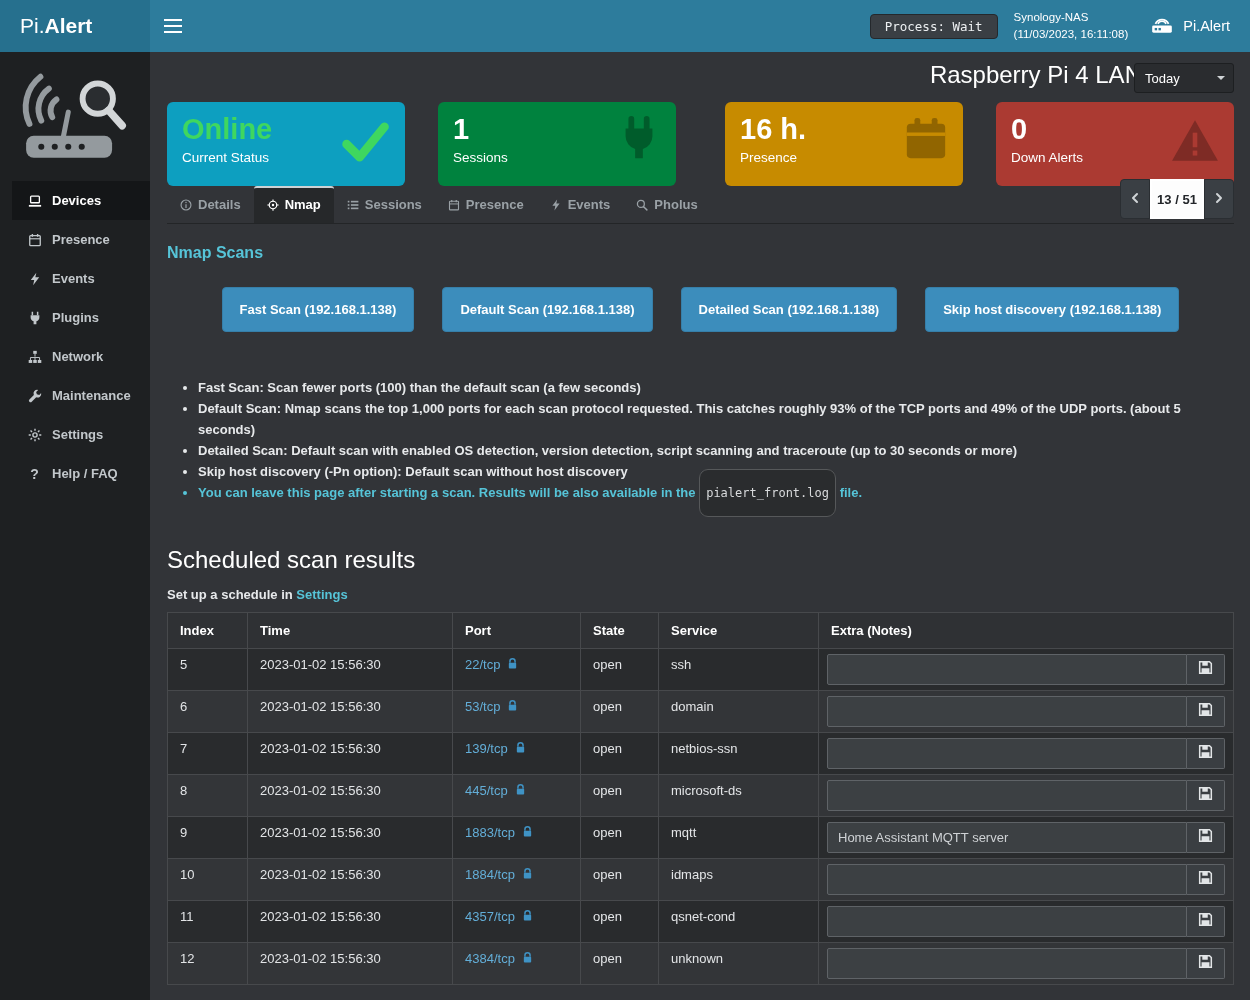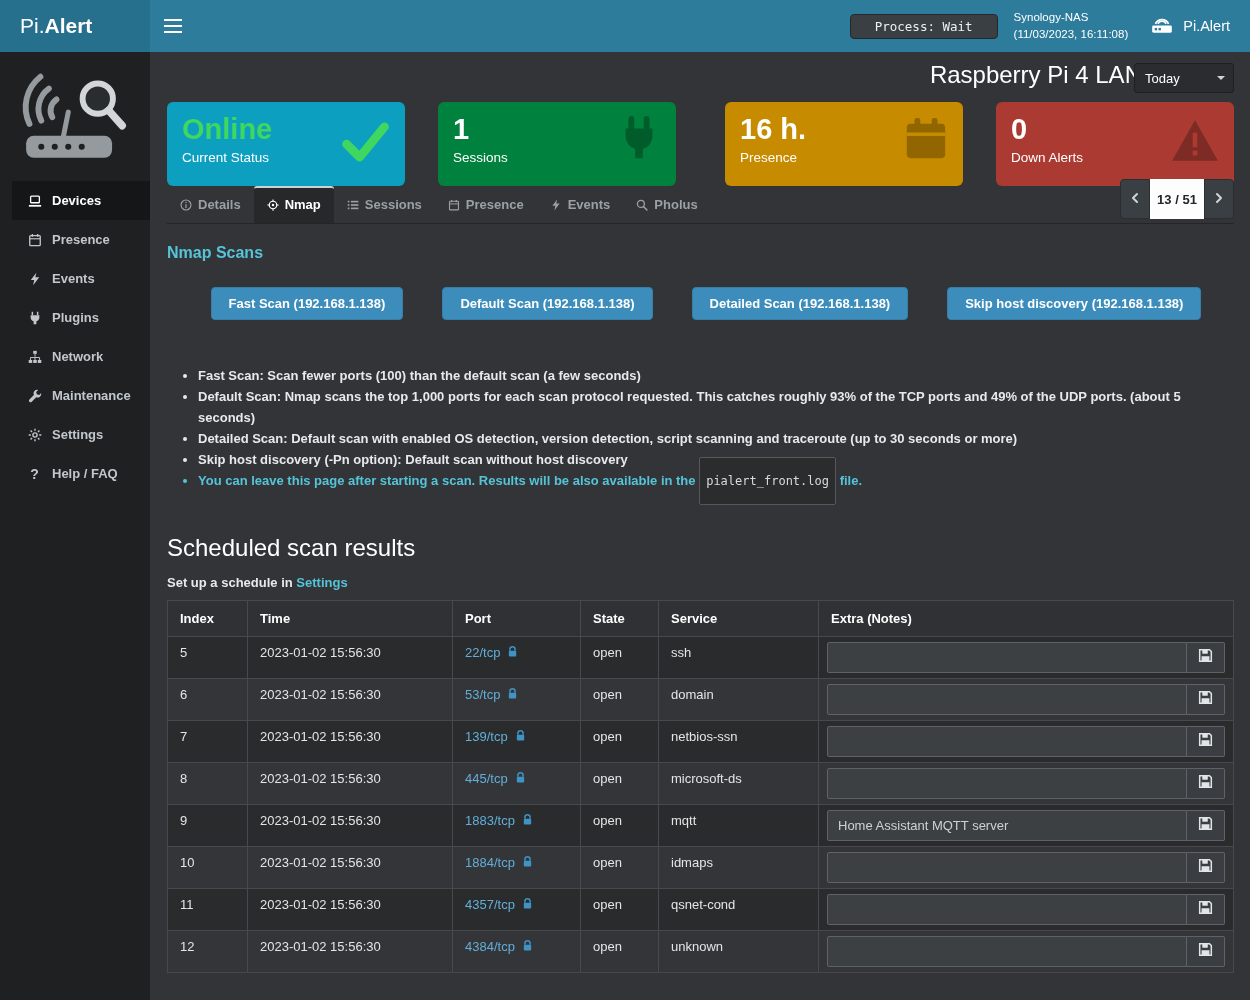--- a/index.html
+++ b/index.html
@@ -10,21 +10,21 @@
   .brand{width:150px;background:#26708e;color:#fff;font-size:21px;display:flex;
     align-items:center;padding-left:20px;flex-shrink:0;cursor:pointer;}
   .brand .bold{font-weight:bold;}
   .nav-rest{flex:1;display:flex;align-items:center;}
   .toggle-btn{width:46px;height:50px;display:flex;align-items:center;justify-content:center;cursor:pointer;}
   .hamburger{width:18px;height:2px;background:#fff;position:relative;display:block;}
   .hamburger::before,.hamburger::after{content:"";position:absolute;left:0;width:18px;height:2px;background:#fff;}
   .hamburger::before{top:-6px;} .hamburger::after{top:6px;}
   .nav-right{margin-left:auto;display:flex;align-items:center;gap:16px;padding-right:14px;}
   .process-badge{font-family:"DejaVu Sans Mono",monospace;font-size:12.5px;color:#edf0f2;
-    background:#3a3f44;border:1px solid #24282c;padding:4px 24px;border-radius:4px;}
+    background:#3a3f44;border:1px solid #24282c;padding:4px 14px;border-radius:4px;}
   .host-info{color:#fff;font-size:11.5px;line-height:1.45;}
   .user-area{display:flex;align-items:center;gap:9px;color:#fff;font-size:14.5px;cursor:pointer;padding:0 6px;}
   
   .layout{display:flex;height:950px;}
   .sidebar{width:150px;background:#1e2022;flex-shrink:0;}
   .sidebar-logo{display:flex;justify-content:center;padding:16px 0 18px;}
   .side-item{display:flex;align-items:center;gap:10px;padding:12px 15px;color:#c2c7cb;
     font-size:13px;font-weight:bold;cursor:pointer;text-decoration:none;margin-left:12px;}
   .side-item.active{background:#141618;color:#fff;}
   .si-icon{width:15px;height:15px;display:inline-flex;align-items:center;justify-content:center;flex-shrink:0;}
@@ -54,25 +54,25 @@
   .pagination{position:absolute;right:0;bottom:4px;display:flex;align-items:center;}
   .page-btn{width:30px;height:40px;background:#3a3f44;border:1px solid #2a2e32;display:flex;align-items:center;justify-content:center;cursor:pointer;}
   .page-btn.left{border-radius:4px 0 0 4px;} .page-btn.right{border-radius:0 4px 4px 0;}
   .page-indicator{min-width:54px;height:40px;background:#fdfdfd;color:#23262a;font-size:13px;font-weight:bold;
     display:flex;align-items:center;justify-content:center;border:2px solid #fff;}
   
   .panel{padding-top:20px;}
   .nmap-heading{color:#56c4d8;font-size:16px;font-weight:bold;}
   .scan-buttons{display:flex;justify-content:center;gap:28px;margin-top:25px;}
   .scan-btn{background:#3c8dbc;border:1px solid #367fa9;color:#fff;font-size:13px;font-weight:bold;
-    padding:8px 17px;border-radius:4px;cursor:pointer;font-family:inherit;margin-left:11px;}
+    padding:14px 17px;border-radius:4px;cursor:pointer;font-family:inherit;}
   .notes-list{margin:45px 0 0 31px;color:#e7e9eb;font-size:13px;font-weight:600;line-height:1.62;list-style:disc;}
   .li-link{color:#56c4d8;}
   .code{font-family:"DejaVu Sans Mono",monospace;font-size:12px;background:#2a2c2e;border:1px solid #56585a;
-    border-radius:2px;padding:16px 6px;color:#d8dadc;font-weight:400;}
+    border-radius:9px;padding:16px 6px;color:#d8dadc;font-weight:400;}
   
   .results-heading{font-size:24px;color:#fff;font-weight:400;margin-top:42px;}
   .schedule-line{font-size:13px;color:#e7e9eb;font-weight:600;margin-top:13px;}
   .schedule-line a{color:#56c4d8;text-decoration:none;cursor:pointer;}
   table{width:100%;border-collapse:collapse;margin-top:10px;font-size:13px;table-layout:fixed;}
   th,td{border:1px solid #47494c;padding:8px 12px;text-align:left;color:#e3e5e7;vertical-align:top;}
   th{font-weight:bold;color:#fff;background:#2f3134;padding:10px 12px;}
   tbody tr:nth-child(odd){background:#292b2d;}
   tbody tr:nth-child(even){background:#333538;}
   .port-link{color:#63aed8;text-decoration:none;margin-right:7px;cursor:pointer;}

